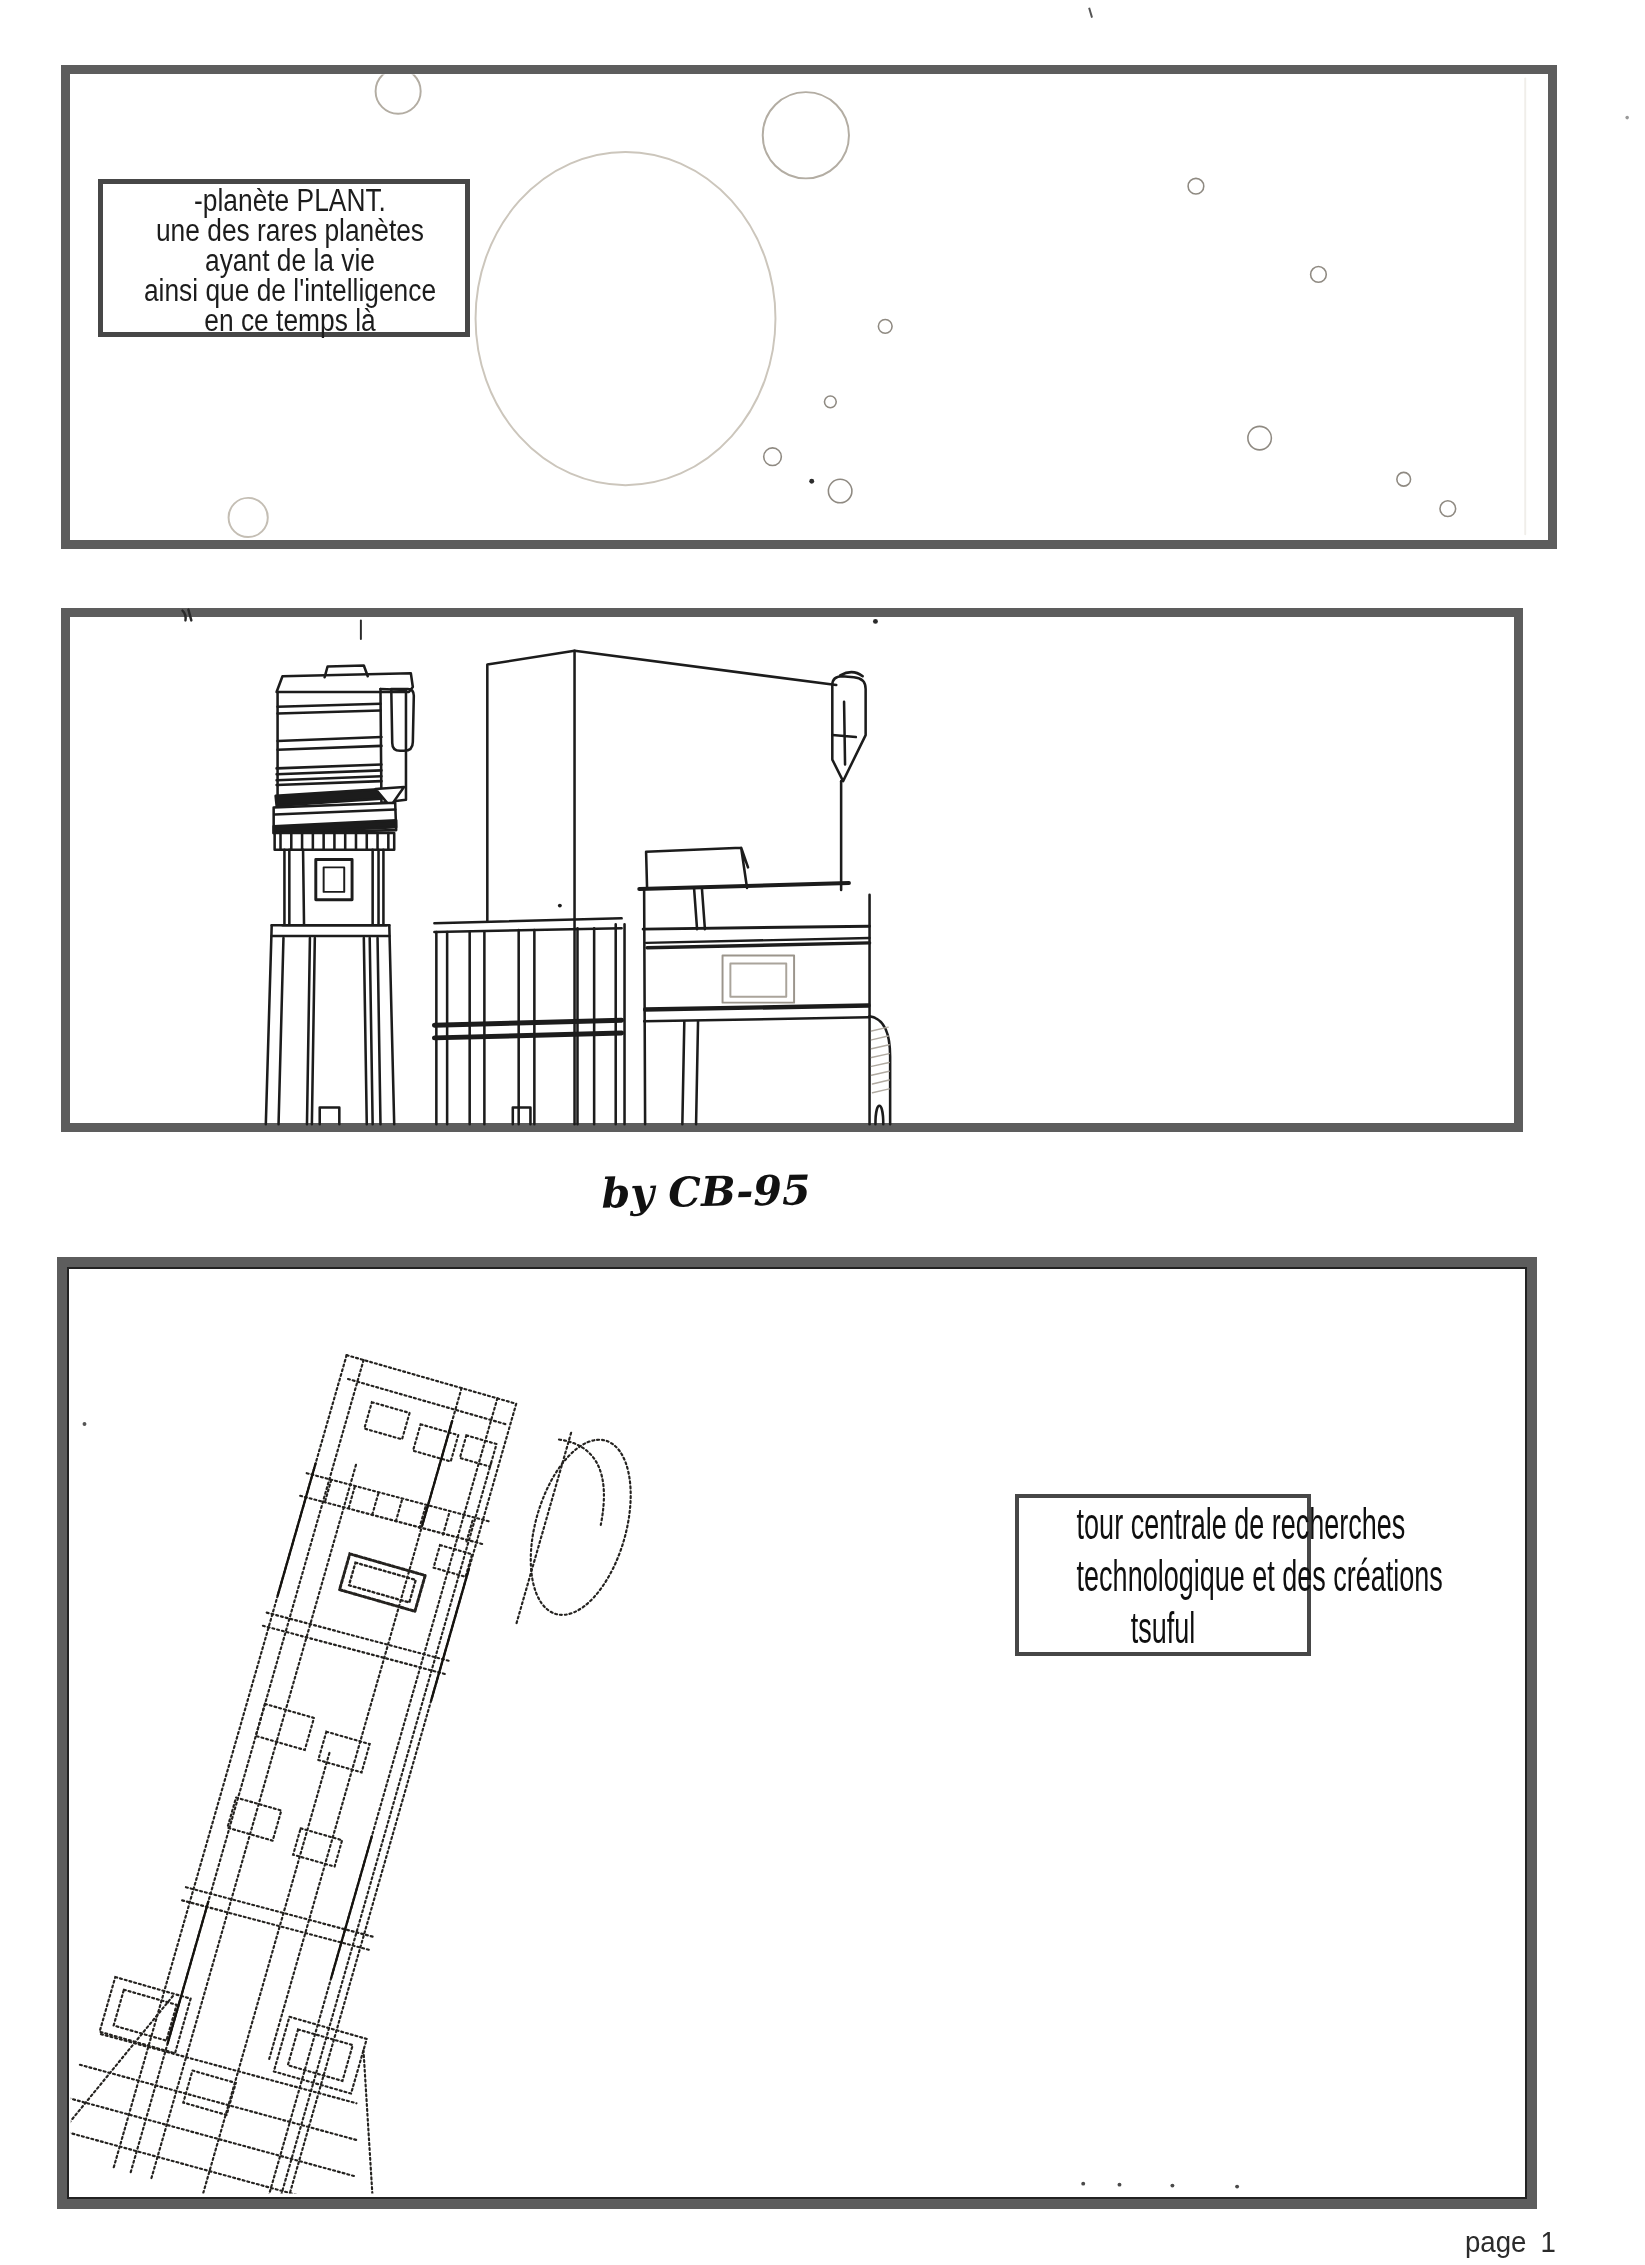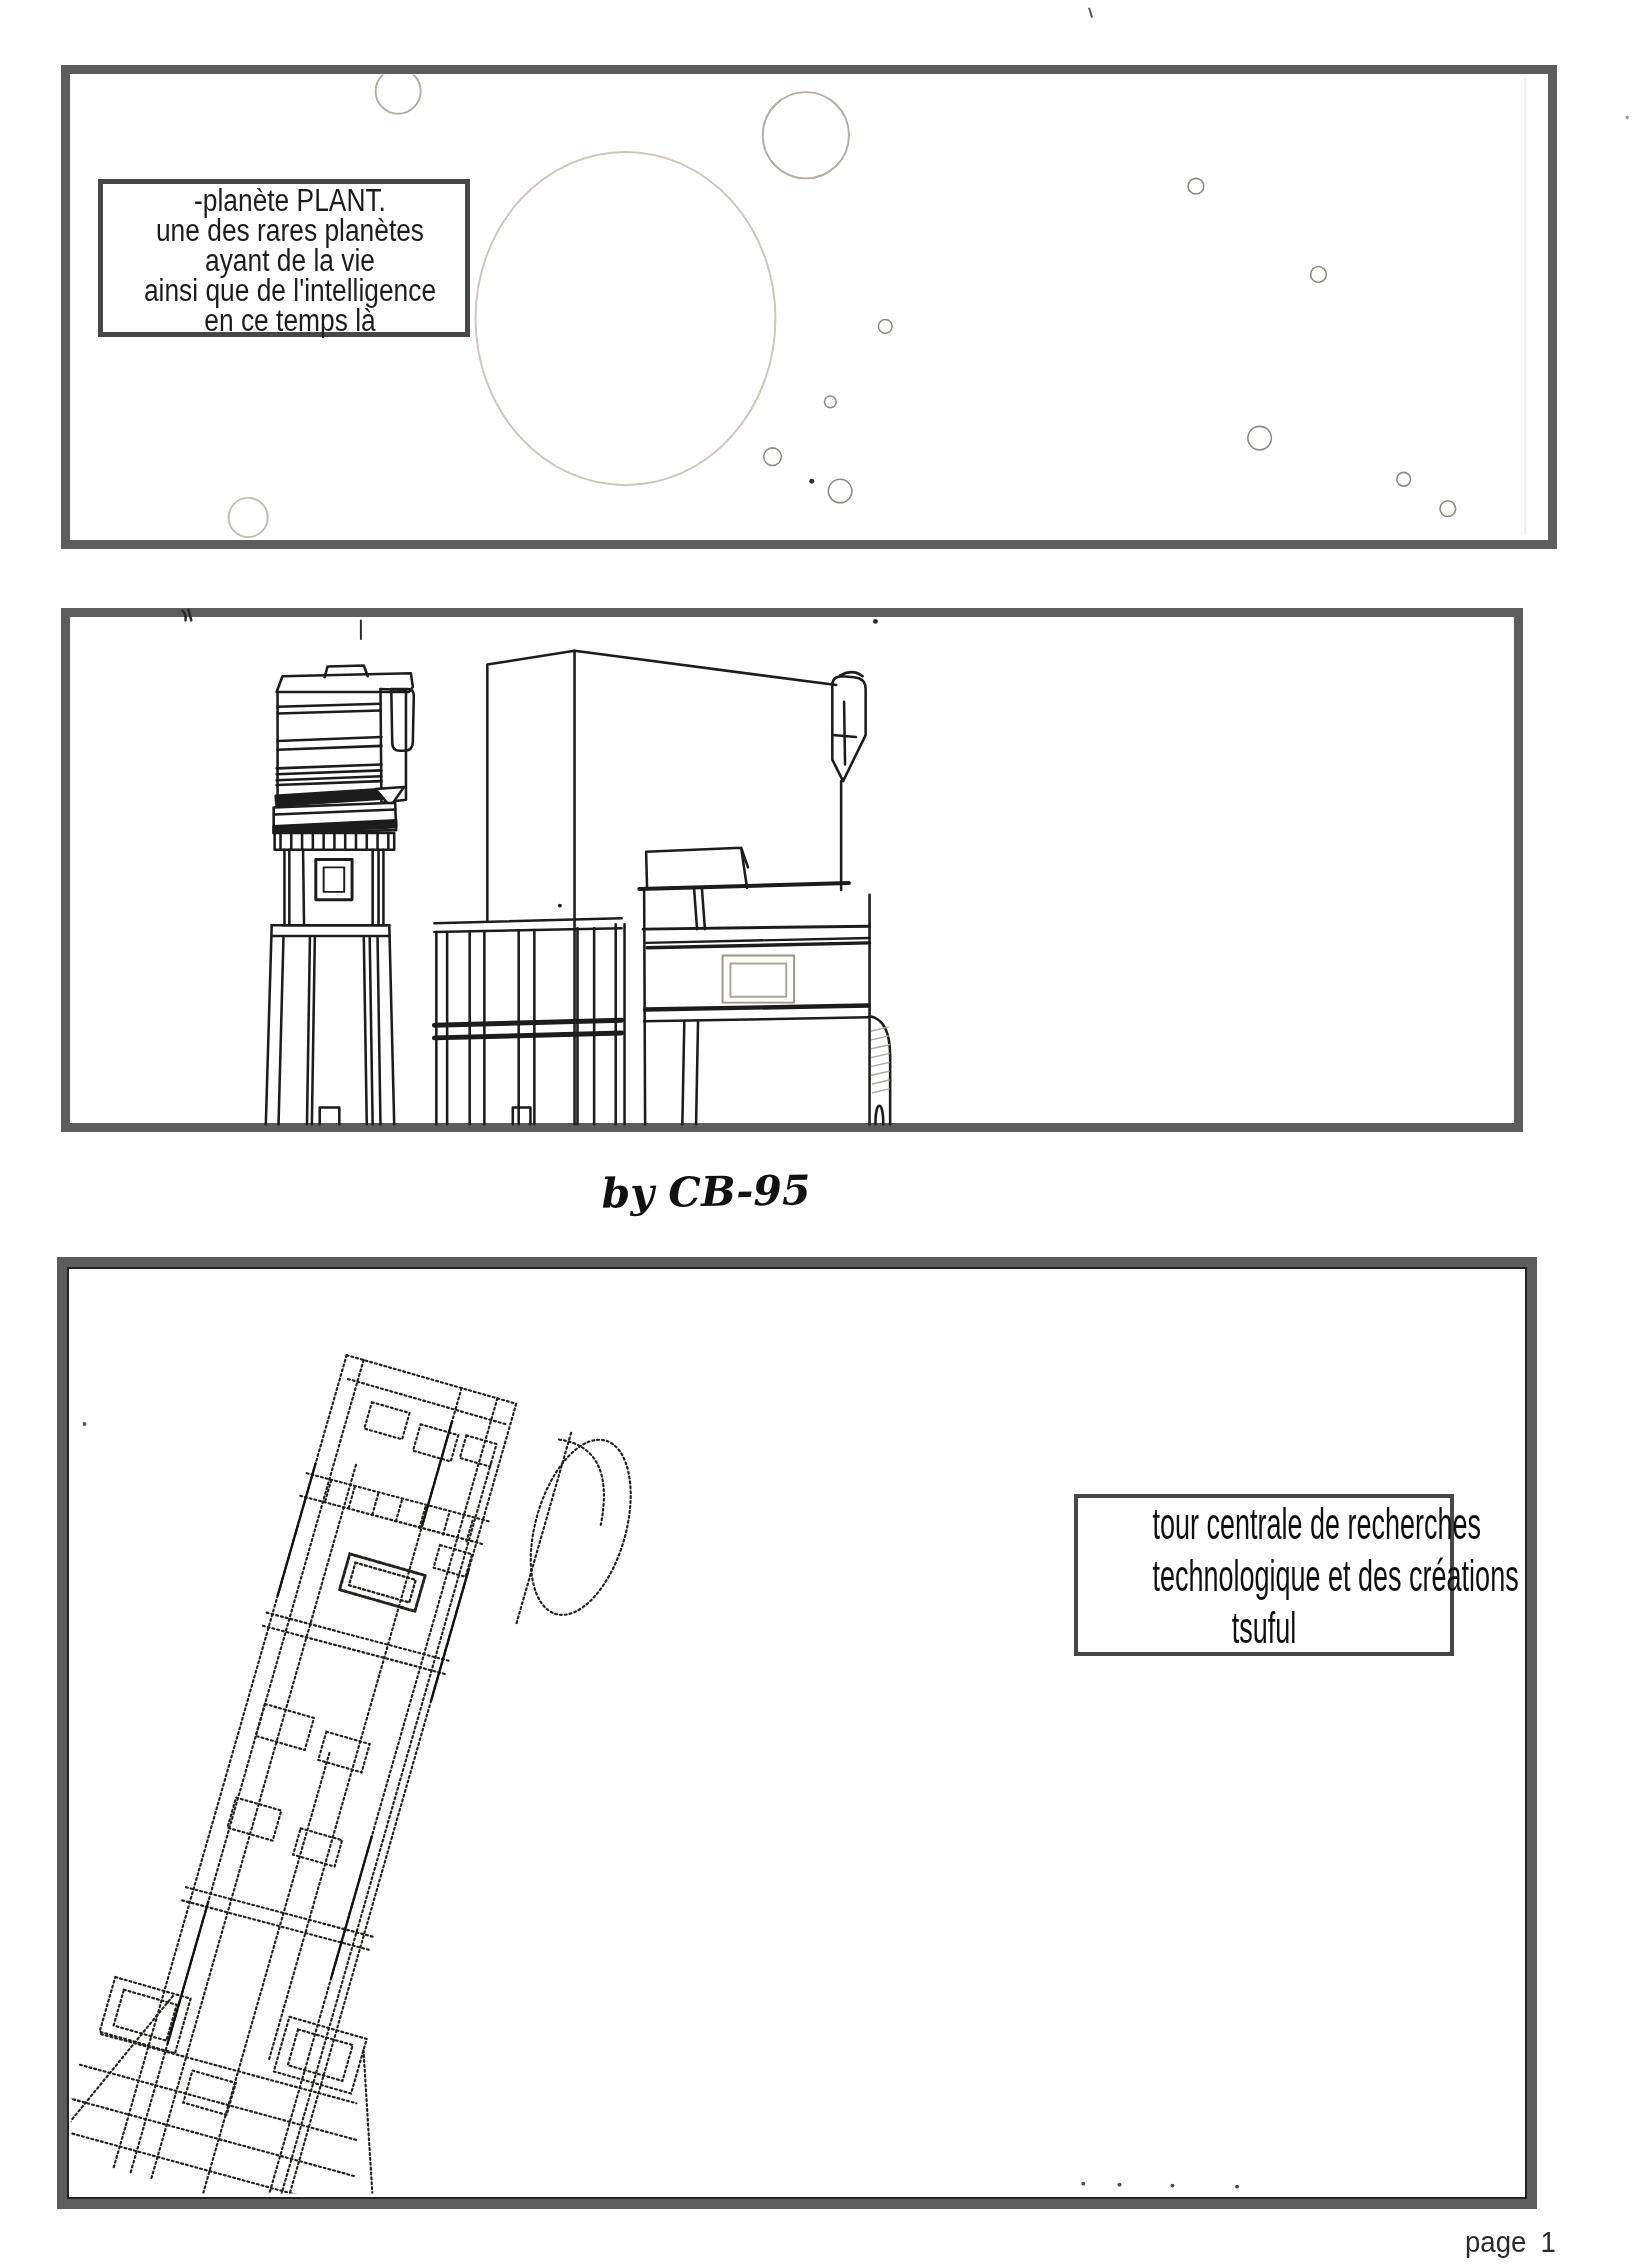--- a/index.html
+++ b/index.html
@@ -14,21 +14,21 @@
       box-shadow:inset 0 0 0 2px #222;}
   svg.art{position:absolute;left:0;top:0;pointer-events:none;}
   .caption{
     position:absolute;background:#fff;border:5.9px solid var(--caption-border,#474747);
     box-sizing:border-box;color:var(--ink,#1c1c1c);text-align:center;
   }
   .cap-inner{width:100%;}
   .box1{left:98px;top:179px;width:372px;height:158px;padding-left:12px;}
   .box1 .cap-inner{transform:scaleX(0.85);transform-origin:50% 50%;padding-top:2px;}
   .box1 .cap-line{font-size:31px;line-height:30px;white-space:nowrap;}
-  .box2{left:1074px;top:1494px;width:380px;height:162px;border-width:4.9px;}
+  .box2{left:1015px;top:1494px;width:296px;height:162px;border-width:4.9px;}
   .box2 .cap-inner{transform:scaleX(0.60);transform-origin:50% 50%;}
   .box2 .cap-line{font-size:45px;line-height:52px;white-space:nowrap;color:#0f0f0f;}
   .credit{
     position:absolute;left:598px;top:1168px;width:216px;text-align:center;
     font-family:"DejaVu Serif",serif;font-style:italic;font-weight:bold;
     font-size:41px;color:#111;transform:rotate(-1deg);
   }
   .pagenum{
     position:absolute;left:1465px;top:2225px;font-size:30px;color:#2b2b2b;
     transform:scaleX(0.92);transform-origin:left center;word-spacing:6.9px;

